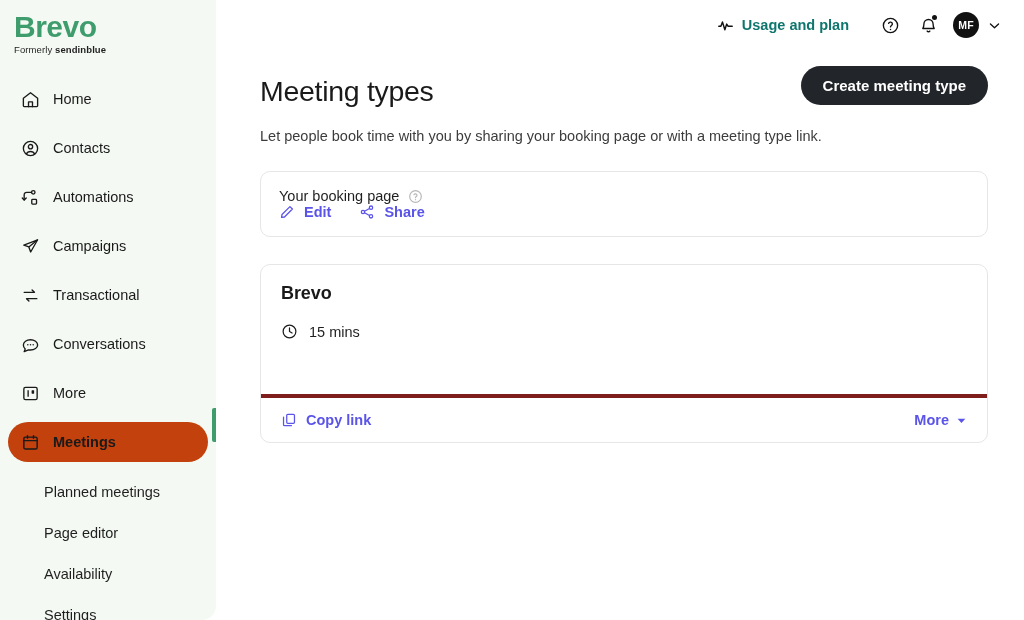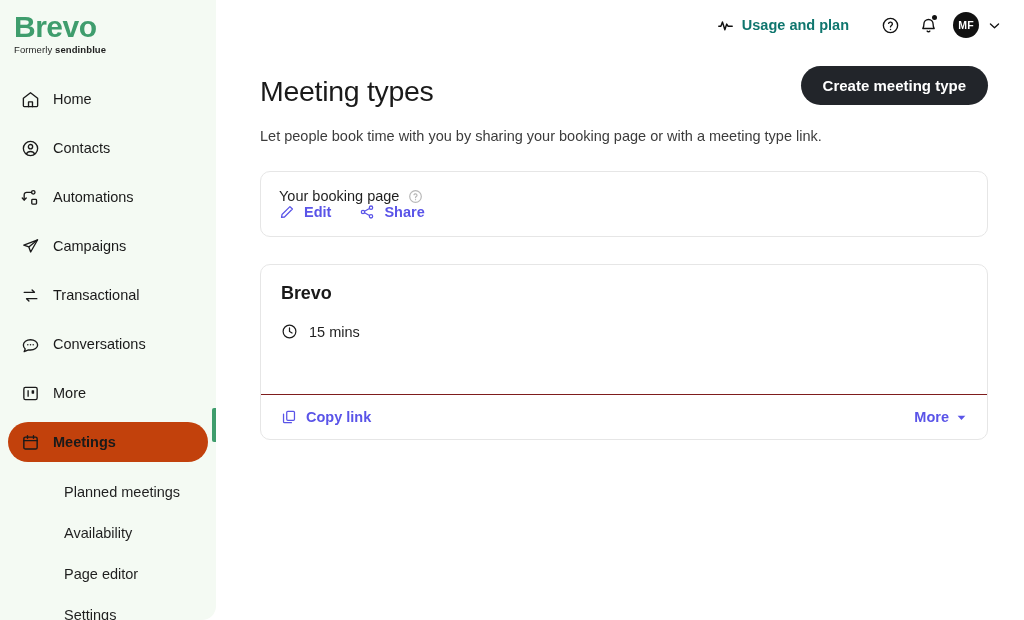--- a/index.html
+++ b/index.html
@@ -39,21 +39,21 @@
   }
   .nav-item .ico { width: 20px; height: 20px; display: flex; align-items: center; justify-content: center; flex: 0 0 20px; }
   .nav-item.active { background: #c2410c; font-weight: 700; }
   .active-bar {
     position: absolute; right: 0; width: 4px; height: 34px;
     background: #3f9d6d; border-radius: 2px 0 0 2px;
   }
   .subnav { margin-top: 4px; }
   .subnav-item {
     height: 41px; display: flex; align-items: center;
-    padding-left: 64px; font-size: 14.5px; color: #1f1f1f; cursor: pointer;
+    padding-left: 44px; font-size: 14.5px; color: #1f1f1f; cursor: pointer;
   }
 
   
   .main { flex: 1; position: relative; background: #fff; }
   .topbar {
     height: 50px; display: flex; align-items: center;
     justify-content: flex-end; gap: 0; padding-right: 22px;
   }
   .usage {
     display: flex; align-items: center; gap: 8px;
@@ -116,21 +116,21 @@
   .action-link {
     display: flex; align-items: center; gap: 9px;
     color: #5a54e8; font-size: 14.5px; font-weight: 700; cursor: pointer;
   }
 
   .mt-card-body { padding: 18px 20px 20px 20px; }
   .mt-title { font-size: 18px; font-weight: 700; color: #1a1a1a; letter-spacing: -0.1px; }
   .mt-meta { display: flex; align-items: center; gap: 11px; margin-top: 19px; font-size: 14.5px; color: #1f1f1f; }
   .mt-spacer { height: 34px; }
   .card-footer {
-    border-top: 1px solid #7f1d1d; padding: 14px 20px;
+    border-top: 4px solid #7f1d1d; padding: 14px 20px;
     display: flex; align-items: center; justify-content: space-between;
   }
   .more-link {
     display: flex; align-items: center; gap: 7px;
     color: #5a54e8; font-size: 14.5px; font-weight: 700; cursor: pointer;
   }
   svg { display: block; }
 </style>
 </head>
 <body>
@@ -230,24 +230,24 @@
         </span>
         <span>Meetings</span>
       </div>
       <div class="active-bar" style="top:408px"></div>
 
       <div class="subnav">
         <div class="subnav-item">
           <span>Planned meetings</span>
         </div>
         <div class="subnav-item">
+          <span>Page editor</span>
+        </div>
+        <div class="subnav-item">
           <span>Availability</span>
-        </div>
-        <div class="subnav-item">
-          <span>Page editor</span>
         </div>
         <div class="subnav-item">
           <span>Settings</span>
         </div>
       </div>
     </nav>
   </aside>
 
   <section class="main">
 

